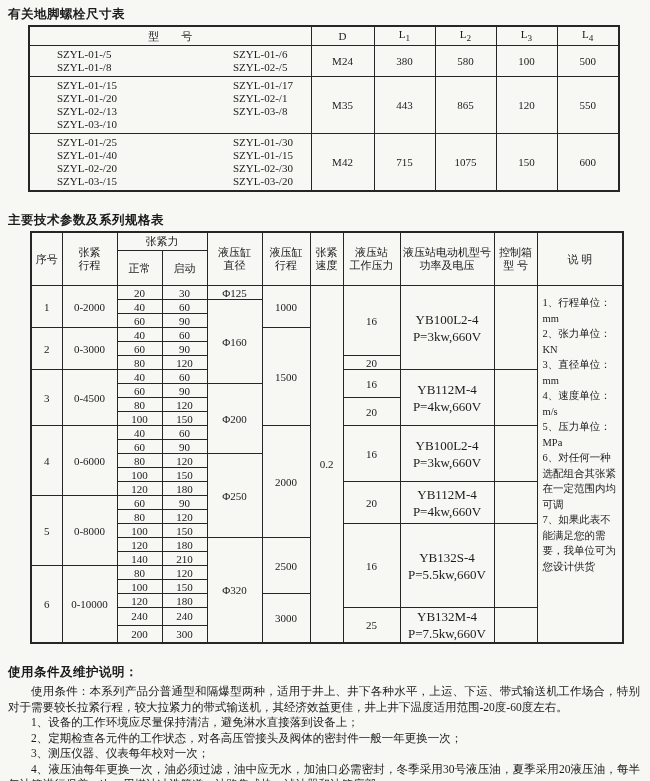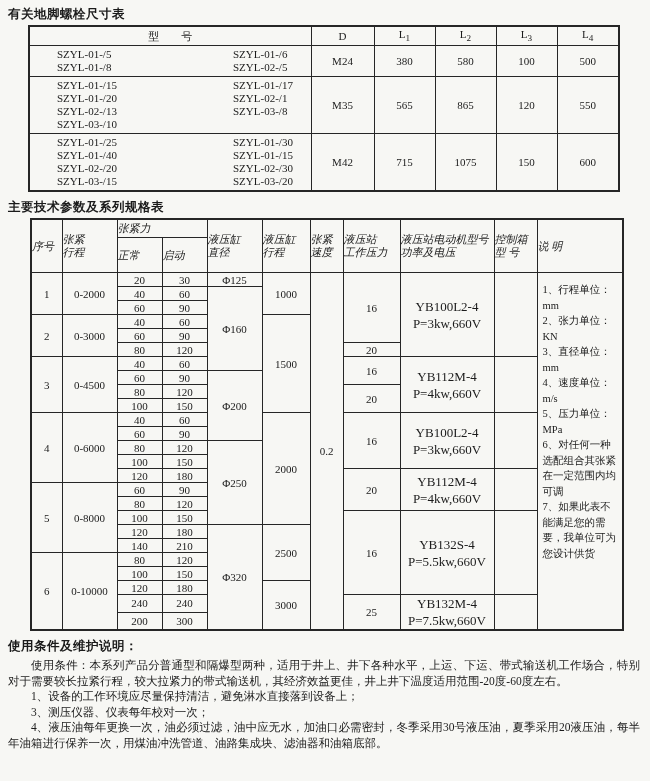--- a/index.html
+++ b/index.html
@@ -17,33 +17,33 @@
   .t-bolt{border:2px solid #262626;}
   .t-bolt th{height:15px;line-height:14px;text-align:center;}
   .t-bolt td{text-align:center;vertical-align:middle;line-height:13px;padding:2px 0;}
   .t-bolt .models{text-align:left;}
   .mcols{display:flex;gap:24px;}
   .mcols .mc1{width:152px;padding-left:27px;white-space:pre-line;}
   .mcols .mc2{flex:1;white-space:pre-line;}
   .model-hd{white-space:pre;}
   
   .t-spec{width:592px;margin-left:22px;font-size:11px;border:2px solid #262626;}
-  .t-spec th{text-align:left;vertical-align:middle;white-space:pre-line;line-height:13px;font-style:italic;}
+  .t-spec th{text-align:center;vertical-align:middle;white-space:pre-line;line-height:13px;}
   .t-spec thead tr:first-child th{height:17px;}
   .t-spec thead tr:last-child th{height:34px;}
   .t-spec td{height:13px;line-height:12px;text-align:center;vertical-align:middle;}
   .t-spec td.motor{white-space:pre-line;line-height:17px;font-size:13px;}
   .t-spec td.notes{
     white-space:pre-line;text-align:left;vertical-align:top;
     padding:9px 3px 0 5px;line-height:15.5px;font-size:10.5px;
   }
   
   .maint{width:632px;font-size:11.5px;line-height:15.5px;text-align:justify;margin-top:4px;}
   .maint p{margin:0;text-indent:2em;}
-  .mt-title{margin-top:7px;}
+  .mt-title{margin-top:20px;}
 </style>
 </head>
 <body>
 
 <div class="page">
 
   <div class="sec-title">有关地脚螺栓尺寸表</div>
 
   <table class="t-bolt">
     <colgroup>
@@ -86,21 +86,21 @@
             <div class="mc1">SZYL-01-/15
 SZYL-01-/20
 SZYL-02-/13
 SZYL-03-/10</div>
             <div class="mc2">SZYL-01-/17
 SZYL-02-/1
 SZYL-03-/8</div>
           </div>
         </td>
         <td>M35</td>
-        <td>565</td>
+        <td>443</td>
         <td>865</td>
         <td>120</td>
         <td>550</td>
       </tr>
       <tr>
         <td class="models">
           <div class="mcols">
             <div class="mc1">SZYL-01-/25
 SZYL-01-/40
 SZYL-02-/20
@@ -319,18 +319,19 @@
         <td>300</td>
       </tr>
     </tbody>
   </table>
 
   <div class="sec-title mt-title">使用条件及维护说明：</div>
 
   <div class="maint">
     <p>使用条件：本系列产品分普通型和隔爆型两种，适用于井上、井下各种水平，上运、下运、带式输送机工作场合，特别对于需要较长拉紧行程，较大拉紧力的带式输送机，其经济效益更佳，井上井下温度适用范围-20度-60度左右。</p>
     <p>1、设备的工作环境应尽量保持清洁，避免淋水直接落到设备上；</p>
+    <p>2、定期检查各元件的工作状态，对各高压管接头及阀体的密封件一般一年更换一次；</p>
     <p>3、测压仪器、仪表每年校对一次；</p>
     <p>4、液压油每年更换一次，油必须过滤，油中应无水，加油口必需密封，冬季采用30号液压油，夏季采用20液压油，每半年油箱进行保养一次，用煤油冲洗管道、油路集成块、滤油器和油箱底部。</p>
 
   </div>
 
 </div>
 
 </body></html>

